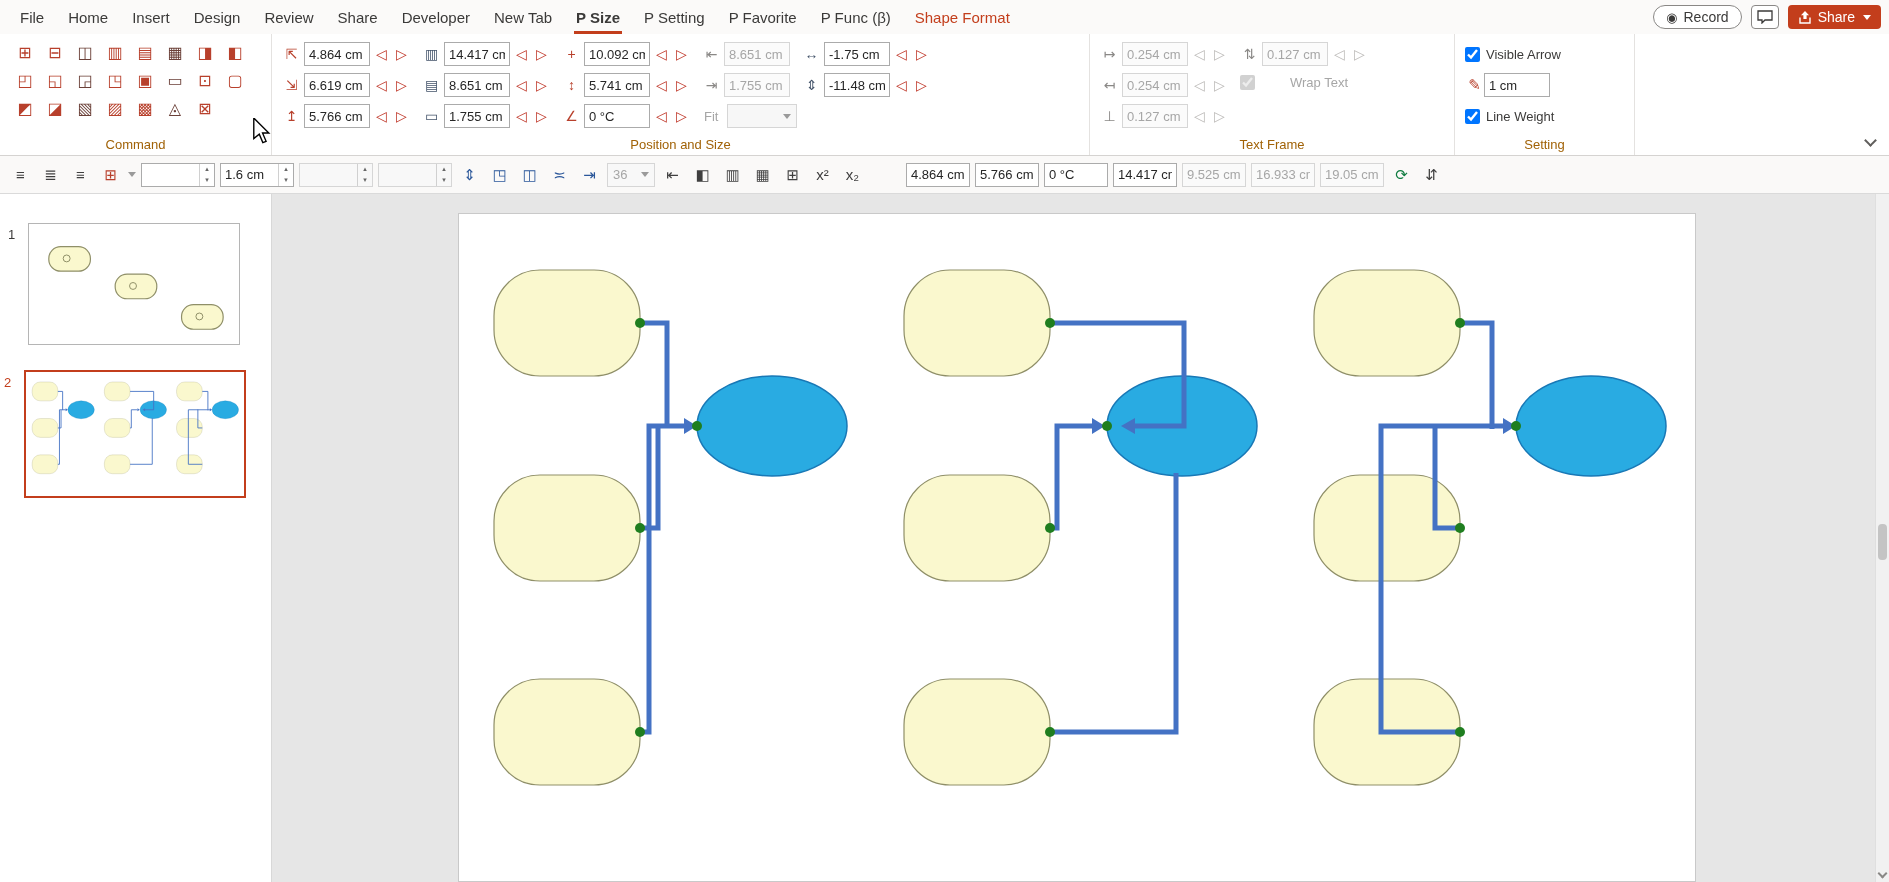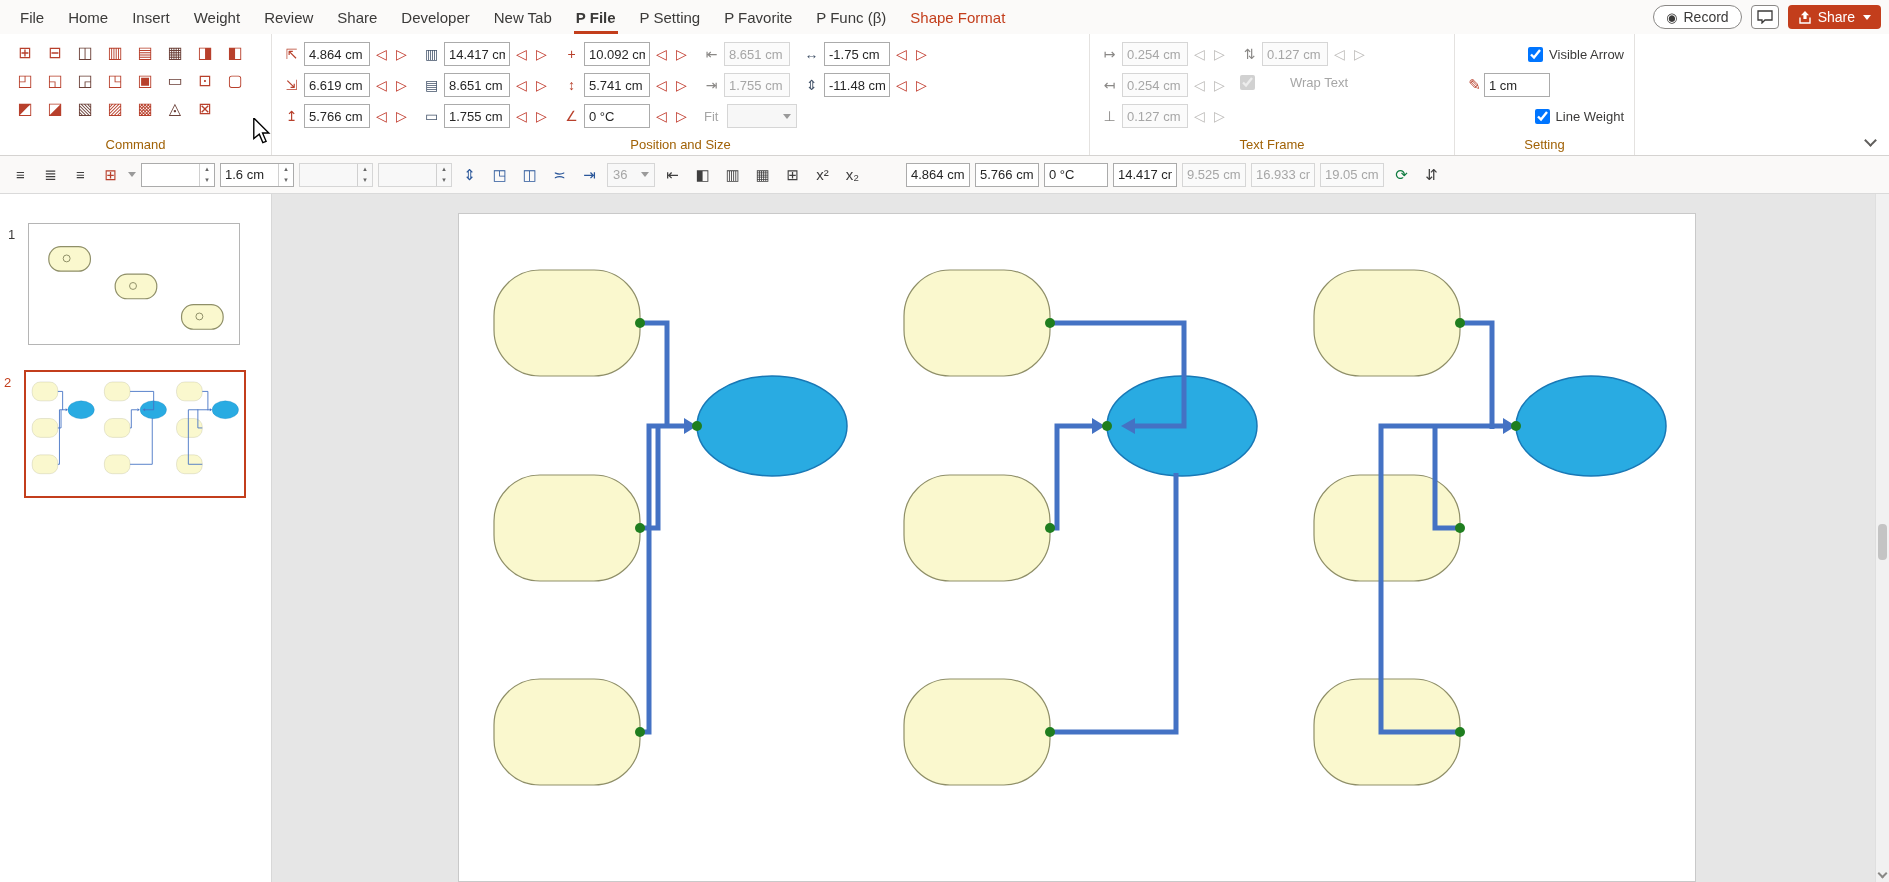--- a/index.html
+++ b/index.html
@@ -46,21 +46,21 @@
   .ricon.gray { color:#8A8886; }
   input.field { width:66px; height:24px; border:1px solid #ABABAB; background:#fff; font-size:13px;
                 padding:0 4px; font-family:"Liberation Sans",sans-serif; color:#262626; }
   input.field:disabled, input.field.off { color:#A6A6A6; border-color:#D6D6D6; background:#FBFBFB; }
   .arr { width:17px; text-align:center; font-size:14px; color:#C0392B; cursor:default; }
   .arr.off { color:#BEBCBA; }
   .fitlabel { color:#A6A6A6; font-size:13px; margin:0 6px 0 2px; }
   .ddown { width:70px; height:24px; border:1px solid #D6D6D6; background:#F7F7F7; display:flex;
            align-items:center; justify-content:flex-end; padding:0 5px; }
   .caret { width:0;height:0;border-left:4px solid transparent;border-right:4px solid transparent;border-top:5px solid #9a9a9a; }
-  .cb-row { display:flex; align-items:center; gap:6px; height:26px; margin-bottom:5px; font-size:13px;justify-content:flex-end; }
+  .cb-row { display:flex; align-items:center; gap:6px; height:26px; margin-bottom:5px; font-size:13px; }
   .cb-row input[type=checkbox]{ width:15px; height:15px; }
   .cb-row.off { color:#A6A6A6;gap:35px; }
   .pencil { color:#B8402C; font-size:15px; width:19px; text-align:center; }
   .collapse-chev { position:absolute; right:14px; bottom:10px; width:9px; height:9px;
                    border-right:2px solid #605E5C; border-bottom:2px solid #605E5C; transform:rotate(45deg); }
 
   
   .toolbar2 { position:absolute; left:0; top:156px; right:0; height:38px; background:#FAF9F8;
               border-bottom:1px solid #DADADA; display:flex; align-items:center; padding:0 8px; gap:5px; font-size:13px; }
   .tbicon { width:25px; height:25px; display:flex; align-items:center; justify-content:center; font-size:15px; color:#3F3F3F; }
@@ -104,26 +104,26 @@
 </head>
 <body>
 
 <div class="app">
 
   <header class="menubar">
     <div class="tabs">
       <div class="tab">File</div>
       <div class="tab">Home</div>
       <div class="tab">Insert</div>
-      <div class="tab">Weight</div>
+      <div class="tab">Design</div>
       <div class="tab">Review</div>
       <div class="tab">Share</div>
       <div class="tab">Developer</div>
       <div class="tab">New Tab</div>
-      <div class="tab active">P File</div>
+      <div class="tab active">P Size</div>
       <div class="tab">P Setting</div>
       <div class="tab">P Favorite</div>
       <div class="tab">P Func (β)</div>
       <div class="tab contextual">Shape Format</div>
     </div>
     <div class="menubar-right">
       <div class="record-btn">
         <span class="record-dot">◉</span>
         <span>Record</span>
       </div>

